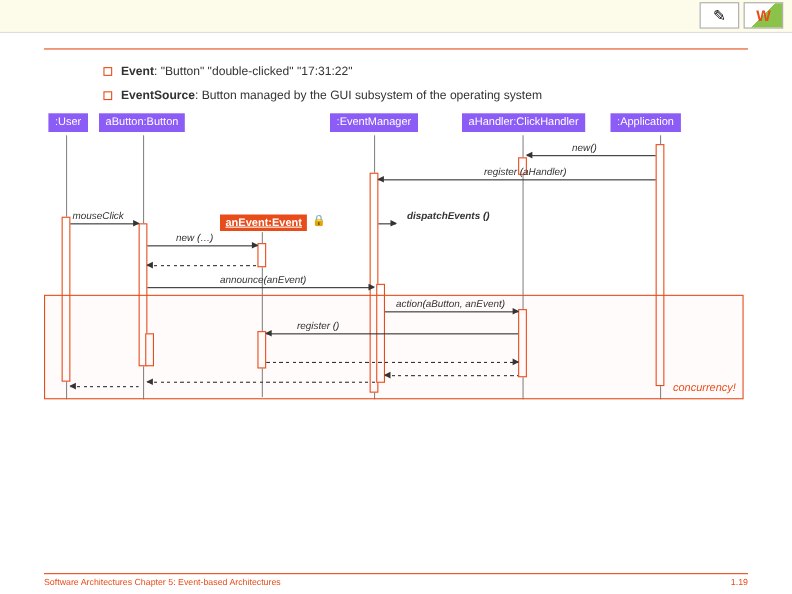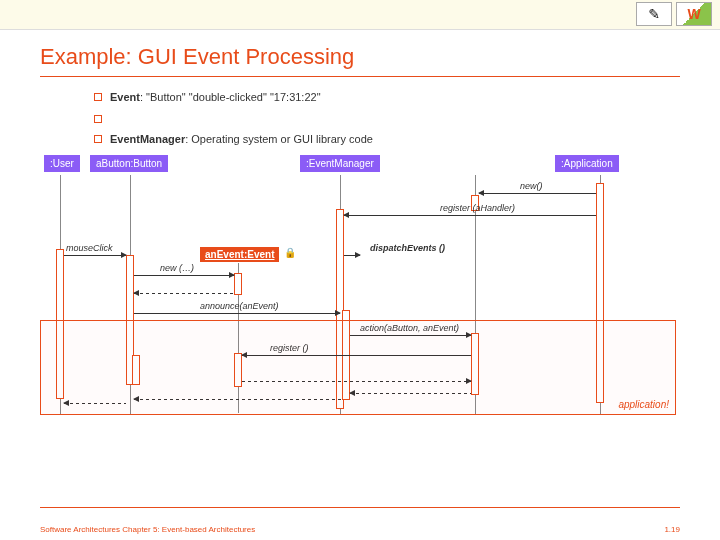--- a/index.html
+++ b/index.html
@@ -152,59 +152,56 @@
     color: #e84c1a;
     font-size: 10px;
     font-style: italic;
   }
   .footer {
     position: absolute;
     bottom: 6px;
     left: 40px;
     right: 40px;
     border-top: 1px solid #e84c1a;
-    padding-top: 17px;
+    padding-top: 3px;
     display: flex;
     justify-content: space-between;
     color: #e84c1a;
     font-size: 8px;
   }
 </style>
 </head>
 <body>
 
 <div class="top-band"></div>
 <div class="logo-area">
   <div class="logo">✎</div>
   <div class="logo logo-w">W</div>
 </div>
 
 <div class="slide">
-  <h1 class="title">Example: GUI Event Processing</h1>
   <hr class="title-rule">
 
   <div class="bullets">
     <div class="bullet">
       <span class="bullet-box"></span>
       <span><strong>Event</strong><span>: "Button" "double-clicked"  "17:31:22"</span></span>
     </div>
     <div class="bullet">
       <span class="bullet-box"></span>
-    </div>
-    <div class="bullet">
-      <span class="bullet-box"></span>
-      <span><strong>EventManager</strong><span>: Operating system or GUI library code</span></span>
+      <span><strong>EventSource</strong><span>: Button managed by the GUI subsystem of the operating system</span></span>
     </div>
   </div>
 
   <div class="diagram">
 
     <div class="lifeline-head" style="left:4px;">:User</div>
     <div class="lifeline-head" style="left:50px;">aButton:Button</div>
     <div class="lifeline-head" style="left:260px;">:EventManager</div>
+    <div class="lifeline-head" style="left:380px;">aHandler:ClickHandler</div>
     <div class="lifeline-head" style="left:515px;">:Application</div>
 
     <div class="lifeline-stem" style="left:20px;"></div>
     <div class="lifeline-stem" style="left:90px;"></div>
     <div class="lifeline-stem" style="left:300px;"></div>
     <div class="lifeline-stem" style="left:435px;"></div>
     <div class="lifeline-stem" style="left:560px;"></div>
 
     <div class="activation" style="left:556px; top:28px; height:220px;"></div>
     <div class="activation" style="left:296px; top:54px; height:200px;"></div>
@@ -249,21 +246,21 @@
 
     <div class="msg" style="left:202px; top:226px; width:229px; background:repeating-linear-gradient(90deg,#333 0,#333 3px,transparent 3px,transparent 6px);"></div>
 
     <div class="msg left" style="left:310px; top:238px; width:121px; background:repeating-linear-gradient(90deg,#333 0,#333 3px,transparent 3px,transparent 6px);"></div>
 
     <div class="msg left" style="left:94px; top:244px; width:208px; background:repeating-linear-gradient(90deg,#333 0,#333 3px,transparent 3px,transparent 6px);"></div>
 
     <div class="msg left" style="left:24px; top:248px; width:62px; background:repeating-linear-gradient(90deg,#333 0,#333 3px,transparent 3px,transparent 6px);"></div>
 
     <div class="concurrency-frame" style="left:0px; top:165px; width:636px; height:95px;">
-      <span class="concurrency-label">application!</span>
+      <span class="concurrency-label">concurrency!</span>
     </div>
   </div>
 
   <div class="footer">
     <span>Software Architectures Chapter 5: Event-based Architectures</span>
     <span>1.19</span>
   </div>
 </div>
 
 </body></html>

